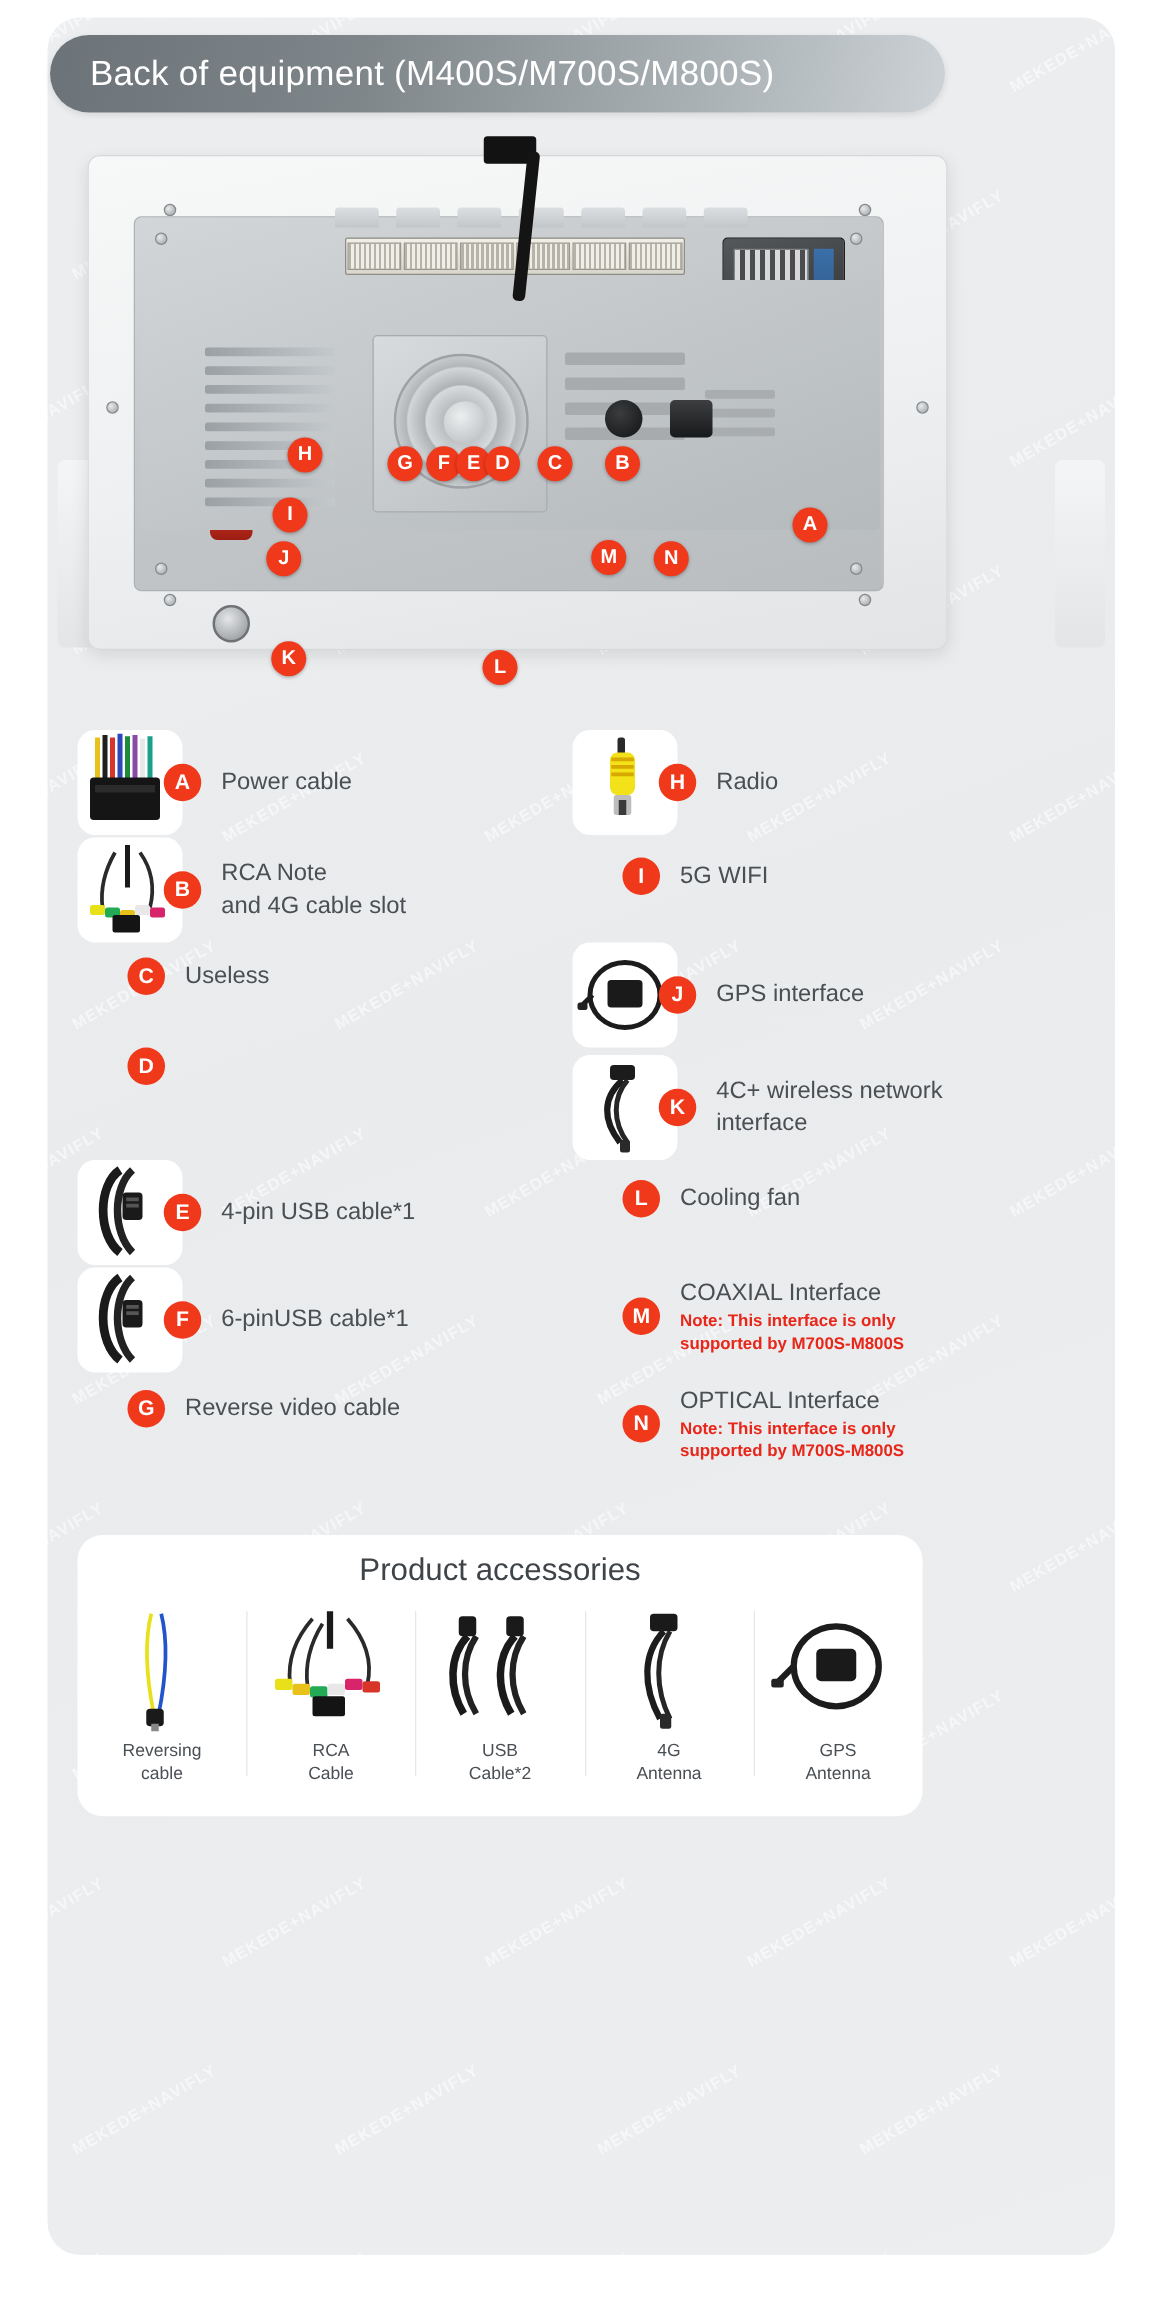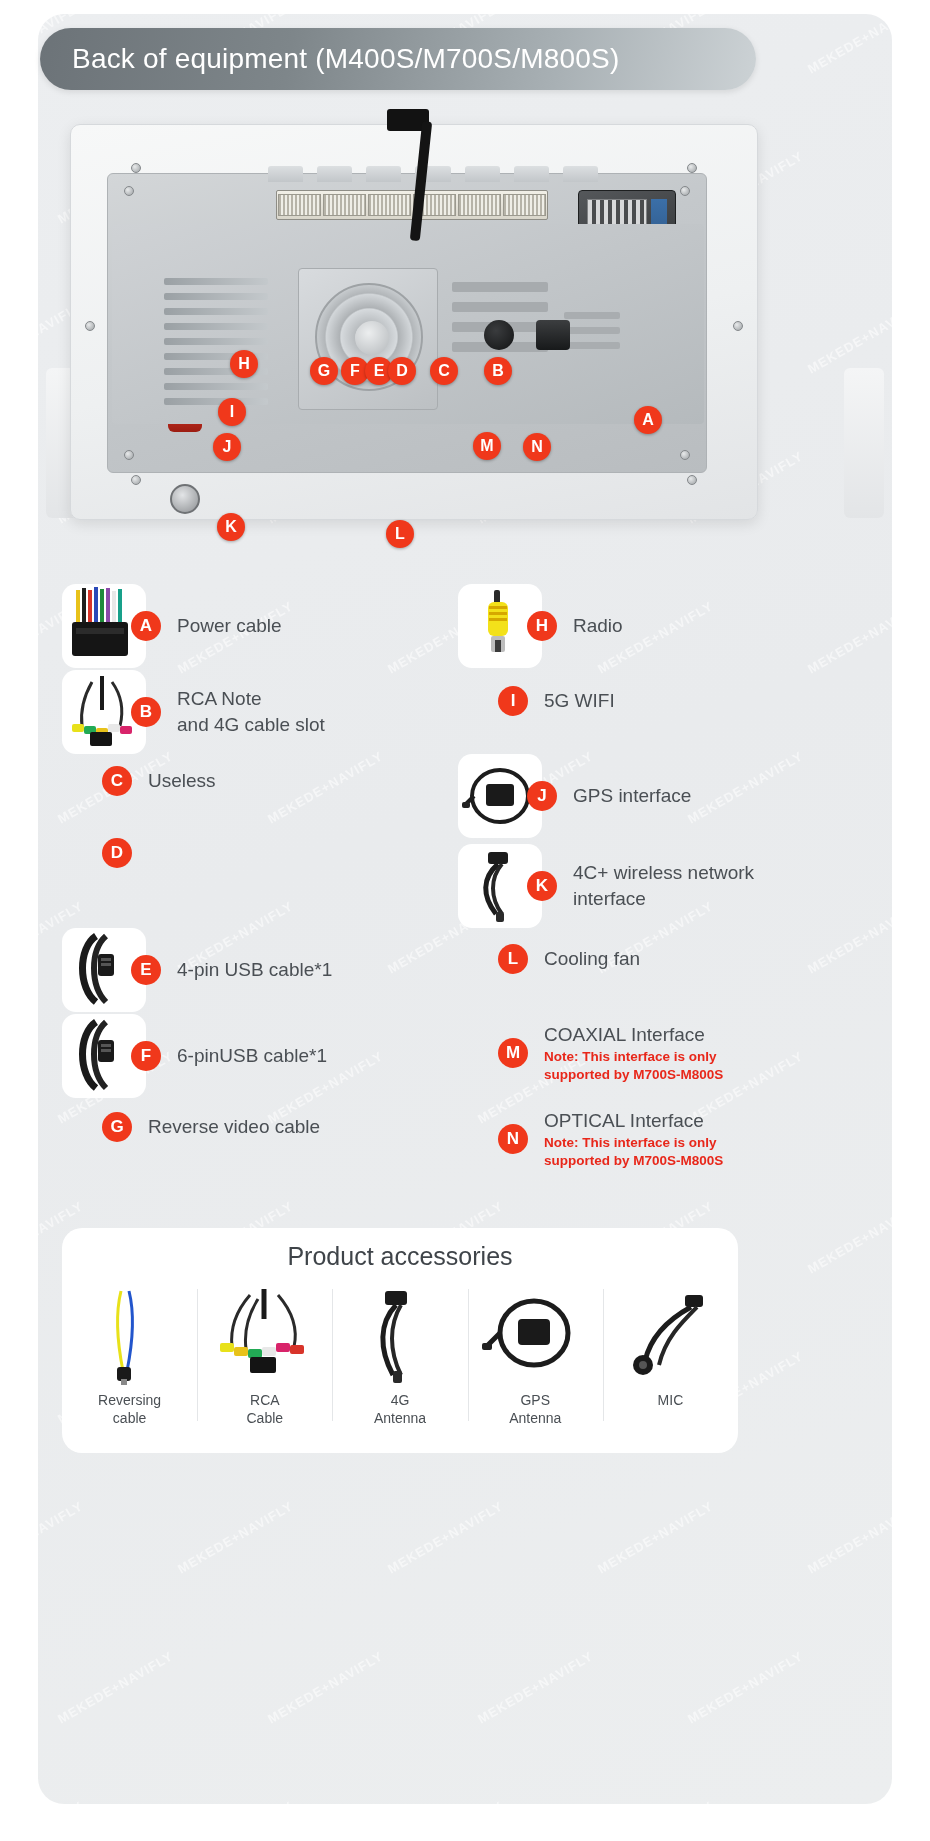--- a/index.html
+++ b/index.html
@@ -635,20 +635,35 @@
                 <rect x="44" y="72" width="26" height="16" rx="2" fill="#141414"></rect>
               </g>
             </svg>
           </div>
           <div class="acc-label">RCA<br>Cable</div>
         </div>
         <div class="acc-item">
           <div class="acc-pic" style="display: flex; align-items: center; justify-content: center;">
             <svg width="118" height="104" viewBox="0 0 118 104">
               <g>
+                <rect x="26" y="8" width="14" height="16" rx="3" fill="#1a1a1a"></rect>
+                <path d="M33 24 C18 40 18 66 30 86" stroke="#1a1a1a" stroke-width="6" fill="none"></path>
+                <path d="M40 24 C28 42 28 66 40 86" stroke="#222" stroke-width="5" fill="none"></path>
+                <rect x="64" y="8" width="14" height="16" rx="3" fill="#1a1a1a"></rect>
+                <path d="M71 24 C56 40 56 66 68 86" stroke="#1a1a1a" stroke-width="6" fill="none"></path>
+                <path d="M78 24 C66 42 66 66 78 86" stroke="#222" stroke-width="5" fill="none"></path>
+              </g>
+            </svg>
+          </div>
+          <div class="acc-label">USB<br>Cable*2</div>
+        </div>
+        <div class="acc-item">
+          <div class="acc-pic" style="display: flex; align-items: center; justify-content: center;">
+            <svg width="118" height="104" viewBox="0 0 118 104">
+              <g>
                 <rect x="44" y="6" width="22" height="14" rx="3" fill="#1a1a1a"></rect>
                 <path d="M55 20 C38 38 38 64 52 90" stroke="#1c1c1c" stroke-width="5" fill="none"></path>
                 <path d="M60 20 C48 40 48 66 60 90" stroke="#262626" stroke-width="4" fill="none"></path>
                 <rect x="52" y="86" width="9" height="12" rx="2" fill="#2a2a2a"></rect>
               </g>
             </svg>
           </div>
           <div class="acc-label">4G<br>Antenna</div>
         </div>
         <div class="acc-item">
@@ -657,29 +672,15 @@
               <g>
                 <ellipse cx="58" cy="48" rx="34" ry="32" stroke="#1c1c1c" stroke-width="5" fill="none"></ellipse>
                 <rect x="42" y="34" width="32" height="26" rx="4" fill="#1a1a1a"></rect>
                 <path d="M24 48 L12 60" stroke="#1c1c1c" stroke-width="5" fill="none"></path>
                 <rect x="6" y="58" width="10" height="7" rx="2" fill="#222"></rect>
               </g>
             </svg>
           </div>
           <div class="acc-label">GPS<br>Antenna</div>
         </div>
-        <div class="acc-item">
-          <div class="acc-pic" style="display: flex; align-items: center; justify-content: center;">
-            <svg width="118" height="104" viewBox="0 0 118 104">
-              <g>
-                <rect x="74" y="10" width="18" height="12" rx="3" fill="#1a1a1a"></rect>
-                <path d="M80 22 C58 34 40 50 34 76" stroke="#1c1c1c" stroke-width="5" fill="none"></path>
-                <path d="M86 22 C70 38 54 54 48 80" stroke="#262626" stroke-width="4" fill="none"></path>
-                <circle cx="32" cy="80" r="10" fill="#1a1a1a"></circle>
-                <circle cx="32" cy="80" r="4" fill="#555"></circle>
-              </g>
-            </svg>
-          </div>
-          <div class="acc-label">MIC</div>
-        </div>
       </div>
   </div>
 </div>
 
 </body></html>

